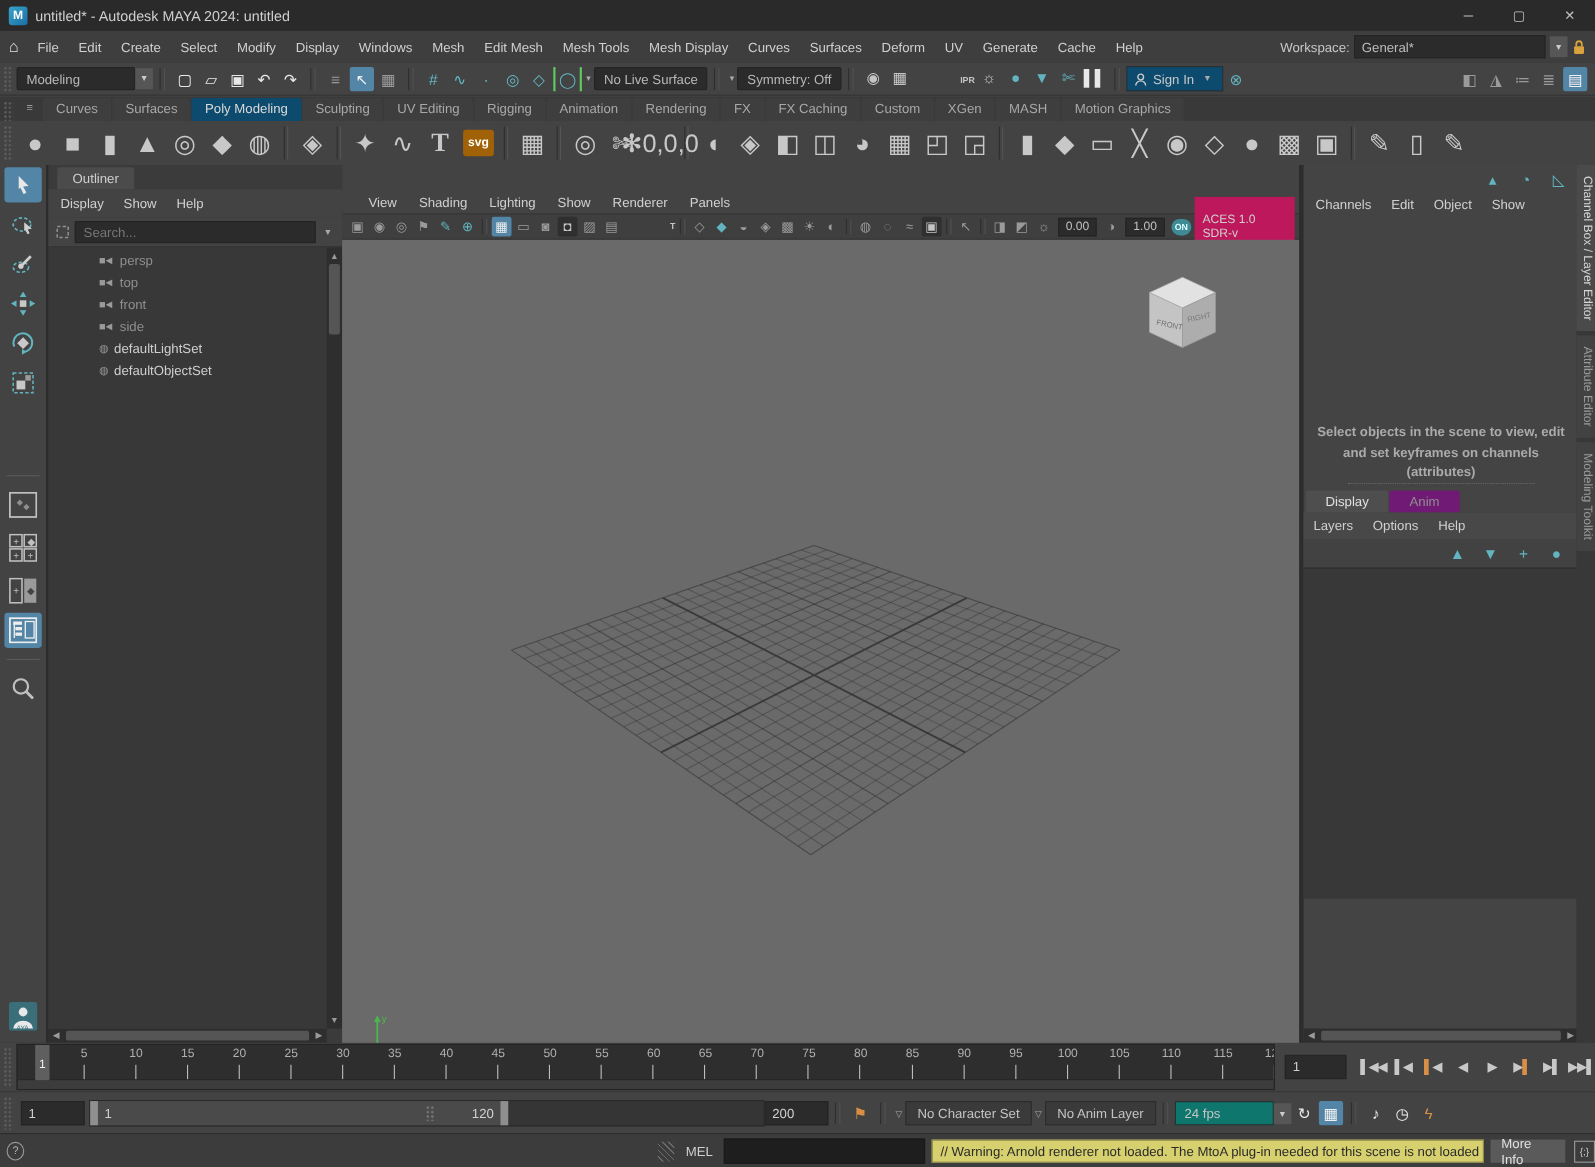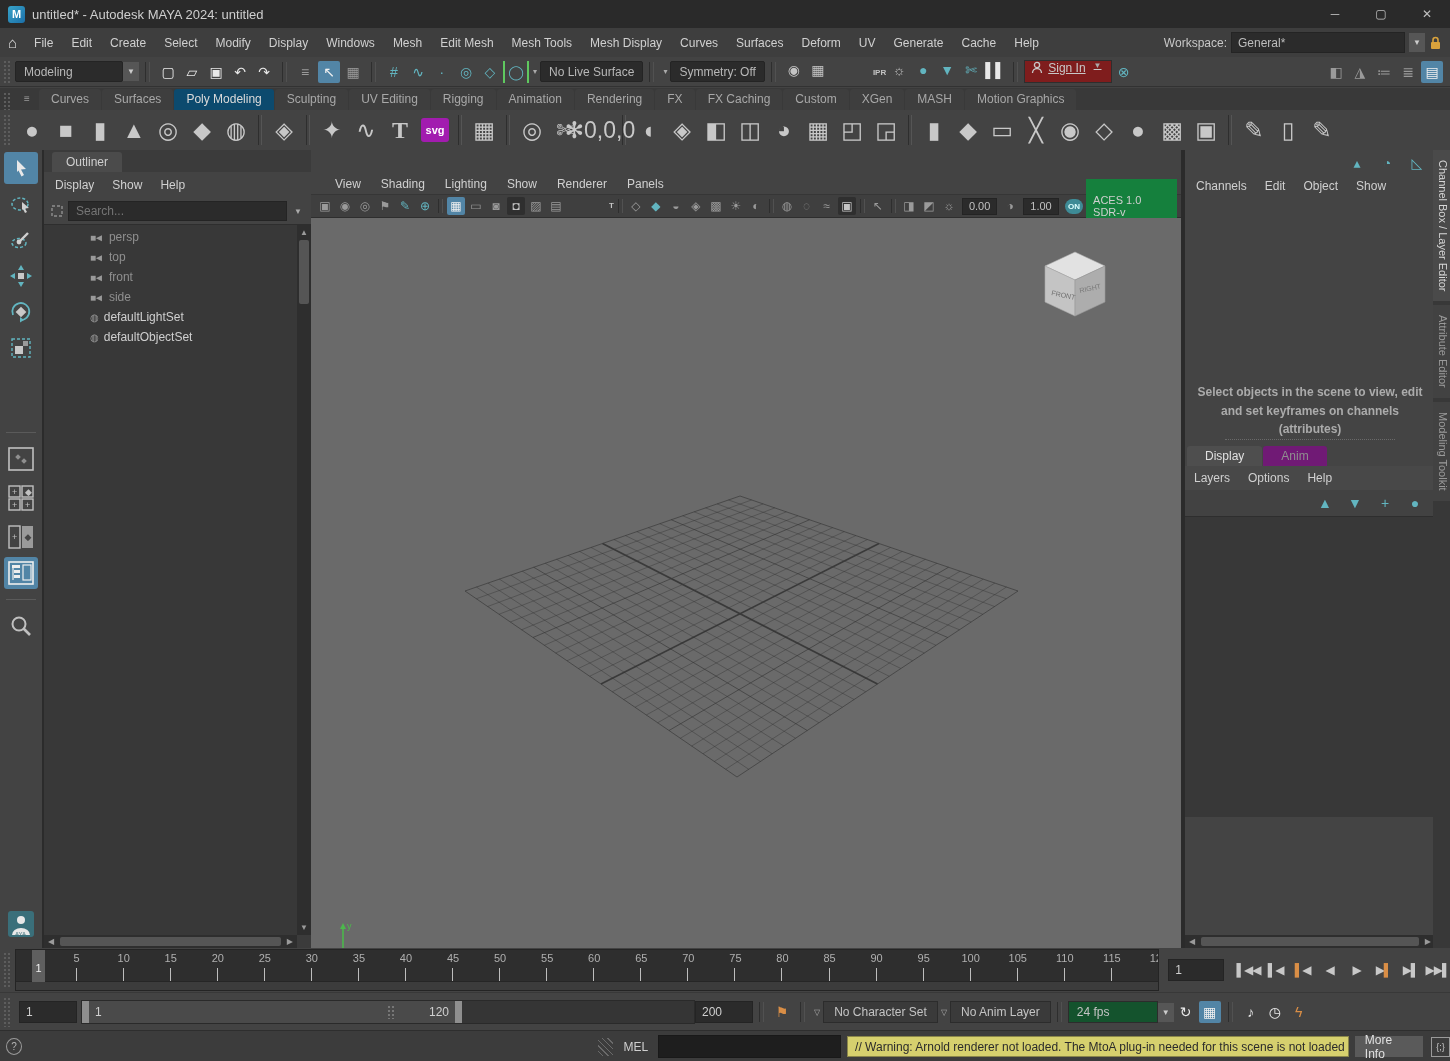--- a/index.html
+++ b/index.html
@@ -26,28 +26,28 @@
   .icon{display:inline-flex;align-items:center;justify-content:center;min-width:22px;height:22px;margin:0 1px;border-radius:2px;
         color:#c4c4c4;font-size:14px;cursor:pointer;line-height:1;}
   .icon.teal{color:#62b5c0;} .icon.orange{color:#d98e46;} .icon.dim{color:#9a9a9a;} .icon.white{color:#e8e8e8;}
   .icon.active{background:#5285a6;color:#f0f0f0;}
   .icon.pressed{background:#2f2f2f;}
   .icon.brackets{border-left:2px solid #5fc95f;border-right:2px solid #5fc95f;border-radius:0;}
   .icon .txt{font-size:8px;font-weight:bold;letter-spacing:0;padding-left:42px;}
   .field{height:19px;background:#2b2b2b;border:1px solid #242424;border-radius:2px;color:#b8b8b8;display:flex;align-items:center;padding:0 8px;white-space:nowrap;}
   #menuset{width:90px;justify-content:flex-start;}
   .mini-arrow{font-size:8px;color:#aaa;margin:0 3px;cursor:pointer;}
-  #signin{display:flex;gap:5px;background:#7f1d1d;border:1px solid #2e2e2e;height:21px;padding:0 6px;cursor:pointer;text-decoration:underline;}
+  #signin{display:flex;align-items:center;gap:5px;background:#0c4a6e;border:1px solid #2e2e2e;height:21px;padding:0 6px;cursor:pointer;}
   
   #shelftabs{position:absolute;top:88px;left:0;right:0;height:22px;background:#393939;display:flex;align-items:flex-end;}
   .shelf-tab{padding:3px 12px 4px;margin-right:1px;background:#3e3e3e;color:#a8a8a8;border-radius:3px 3px 0 0;cursor:pointer;white-space:nowrap;}
   .shelf-tab.active{background:#0c4a6e;color:#dadada;}
   #shelf{position:absolute;top:110px;left:0;right:0;height:40px;background:#434343;display:flex;align-items:center;border-bottom:2px solid #2e2e2e;}
   .shelf-icon{position:relative;display:inline-flex;align-items:center;justify-content:center;width:32px;height:32px;margin:0 1px;font-size:23px;cursor:pointer;border-radius:3px;}
-  .shelf-icon.svgbadge{font-size:11px;font-weight:bold;background:#a21caf;color:#fff;width:28px;height:24px;border-radius:3px;margin:0 4px;}
+  .shelf-icon.svgbadge{font-size:11px;font-weight:bold;background:#a16207;color:#fff;width:28px;height:24px;border-radius:3px;margin:0 4px;}
   .shelf-icon.serif{font-family:"Liberation Serif",serif;font-weight:bold;font-size:24px;}
   .shelf-sep{width:2px;height:30px;margin:0 5px;border-left:1px solid #2e2e2e;border-right:1px solid #555;}
   
   #main{position:absolute;top:150px;left:0;height:798px;width:1450px;background:#2b2b2b;}
   #toolbox{position:absolute;left:0;top:0;width:42px;height:798px;background:#434343;display:flex;flex-direction:column;align-items:center;}
   .tool{width:34px;height:32px;margin:2px 0;border-radius:3px;display:flex;align-items:center;justify-content:center;cursor:pointer;}
   .tool.active{background:#5285a6;}
   .tool svg{display:block;}
   .tb-sep{width:30px;border-top:1px solid #5a5a5a;margin:8px 0;}
   
@@ -69,21 +69,21 @@
   .hscroll .hthumb{height:9px;background:#555;border-radius:2px;flex:1;margin:0 2px;cursor:pointer;}
   
   #viewport{position:absolute;left:311px;top:0;width:870px;height:798px;background:#434343;display:flex;flex-direction:column;}
   #vp-menus{display:flex;padding:0 14px;background:#434343;margin-top:24px;}
   #vp-menus .menu-item{padding:3px 10px;}
   #vp-toolbar{display:flex;align-items:center;height:22px;background:#3f3f3f;border-top:1px solid #363636;border-bottom:1px solid #2e2e2e;padding:0 4px;}
   #vp-toolbar .icon{min-width:18px;height:18px;font-size:12px;}
   #vp-toolbar .sep{height:14px;margin:0 3px;}
   .vp-field{height:15px;background:#2b2b2b;border:1px solid #242424;color:#c0c0c0;padding:0 6px;display:flex;align-items:center;margin:0 3px;font-size:11px;}
   #vp-on{width:20px;height:15px;border-radius:8px;background:#3e8b96;color:#dff;font-size:8px;font-weight:bold;display:flex;align-items:center;justify-content:center;margin:0 3px;cursor:pointer;}
-  #vp-colorspace{background:#15803d;height:29px;display:flex;align-items:center;padding:13px 7px;color:#cfcfcf;font-size:11px;cursor:pointer;}
+  #vp-colorspace{background:#be185d;height:29px;display:flex;align-items:center;padding:13px 7px;color:#cfcfcf;font-size:11px;cursor:pointer;}
   #vp-canvas{position:relative;flex:1;background:#6a6a6a;cursor:crosshair;}
   #persp-label{position:absolute;left:0;right:0;bottom:8px;text-align:center;color:#3a3a3a;font-weight:bold;font-size:12px;}
   #viewcube{position:absolute;right:68px;top:28px;}
   #axisind{position:absolute;left:16px;bottom:18px;}
   
   #rightpanel{position:absolute;left:1183px;top:0;width:250px;height:798px;background:#444;border-left:2px solid #2b2b2b;display:flex;flex-direction:column;}
   #rp-corner{display:flex;justify-content:flex-end;gap:6px;padding:2px 6px 0;}
   #cb-menus{display:flex;padding:0 2px;}
   #cb-message{width:230px;margin:185px auto 0;text-align:center;font-weight:bold;color:#ababab;line-height:1.55;}
   #rp-dotsep{border-top:1px dotted #6a6a6a;margin:auto 40px 6px;}
@@ -112,21 +112,21 @@
   
   #rangerow{position:absolute;top:992px;left:0;right:0;height:38px;background:#434343;display:flex;align-items:center;border-top:1px solid #383838;}
   #range-groove{position:relative;width:612px;height:22px;background:#353535;border:1px solid #2a2a2a;margin-left:4px;}
   #range-bar{position:absolute;left:0;top:0;bottom:0;width:380px;background:#4a4a4a;display:flex;align-items:center;justify-content:space-between;}
   .rhandle{width:7px;height:100%;background:#8f8f8f;cursor:ew-resize;}
   #range-bar .rlabel{color:#d0d0d0;padding:0 6px;}
   #range-grip{position:absolute;left:305px;top:4px;bottom:4px;width:8px;background-image:radial-gradient(#777 1px,transparent 1.2px);background-size:4px 4px;cursor:move;}
   .num-field{width:44px;height:20px;background:#2b2b2b;border:1px solid #242424;color:#cfcfcf;display:flex;align-items:center;padding:0 6px;}
   .sel-field{height:20px;background:#3a3a3a;border:1px solid #2c2c2c;color:#c4c4c4;display:flex;align-items:center;padding:0 10px;cursor:pointer;white-space:nowrap;}
   #fps-dd{display:flex;align-items:center;}
-  #fps-field{width:72px;height:20px;background:#14532d;border:1px solid #2c2c2c;display:flex;align-items:center;padding:0 8px;color:#c4c4c4;cursor:pointer;}
+  #fps-field{width:72px;height:20px;background:#0f766e;border:1px solid #2c2c2c;display:flex;align-items:center;padding:0 8px;color:#c4c4c4;cursor:pointer;}
   
   #cmdrow{position:absolute;top:1030px;left:0;right:0;height:31px;background:#3c3c3c;display:flex;align-items:center;border-top:1px solid #2e2e2e;}
   #help-icon{width:15px;height:15px;border:1px solid #9a9a9a;border-radius:50%;color:#b5b5b5;display:flex;align-items:center;justify-content:center;font-size:10px;margin:0 6px;cursor:pointer;}
   #cmd-grip{width:16px;height:18px;margin-left:570px;background:repeating-linear-gradient(45deg,transparent 0 3px,#6a6a6a 3px 4px);cursor:pointer;}
   #mel-label{padding:0 10px;color:#cfcfcf;cursor:pointer;}
   #cmd-input{width:185px;height:19px;background:#1e1e1e;border:1px solid #191919;color:#ccc;font-family:"Liberation Sans",sans-serif;}
   #cmd-warning{width:512px;height:19px;margin-left:6px;background:#d6d06e;border:1px solid #8a864a;color:#2b2b2b;display:flex;align-items:center;padding:0 7px;font-size:12px;white-space:nowrap;overflow:hidden;}
   #more-info{height:21px;margin-left:6px;background:#5a5a5a;color:#e0e0e0;display:flex;align-items:center;padding:0 10px;cursor:pointer;}
   #script-editor-icon{width:18px;height:18px;margin-left:8px;border:1px solid #9a9a9a;color:#c8c8c8;font-size:9px;display:flex;align-items:center;justify-content:center;cursor:pointer;}
 </style>

